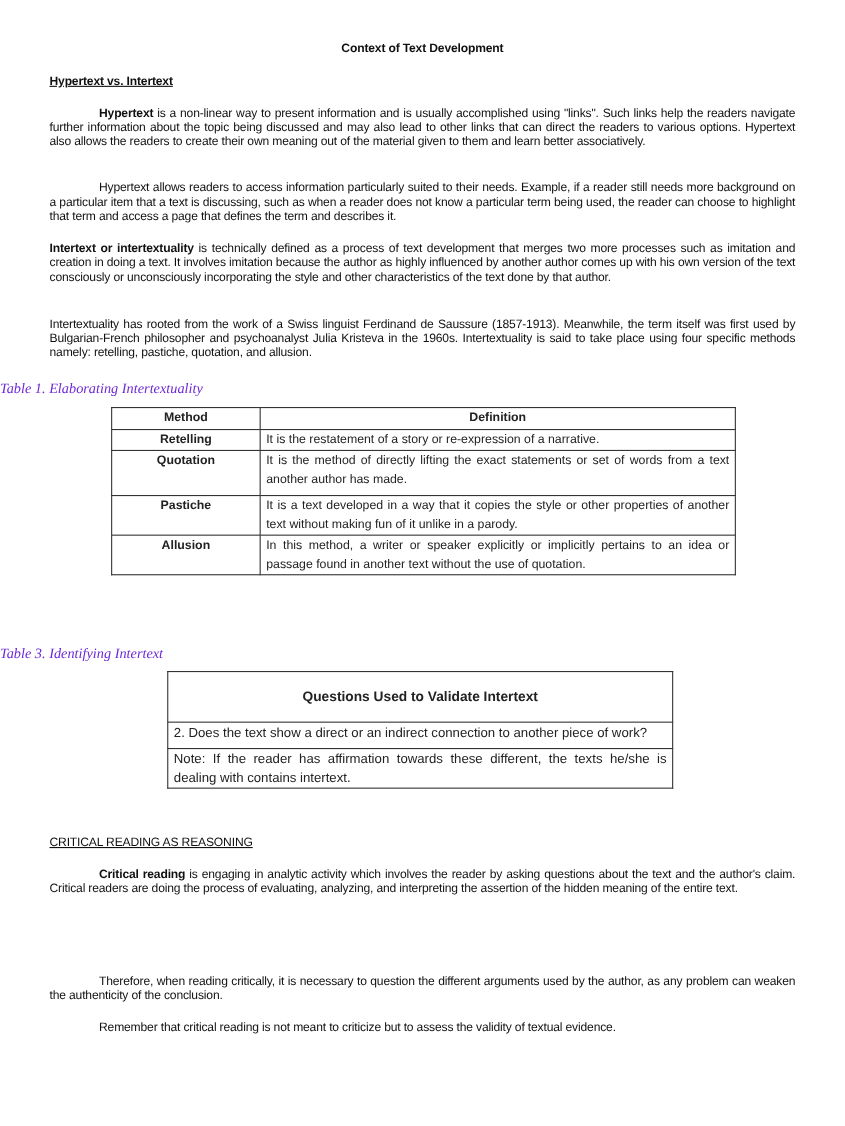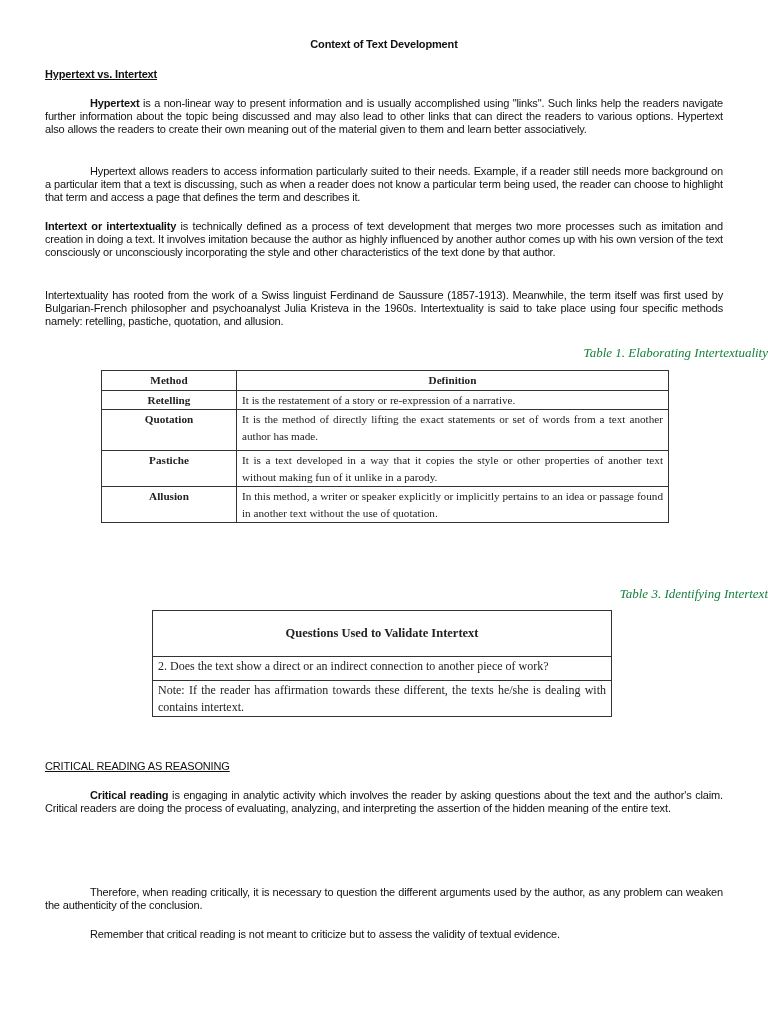--- a/index.html
+++ b/index.html
@@ -4,22 +4,22 @@
 <style>
   html, body { margin: 0; padding: 0; background: #ffffff; }
   body { width: 768px; height: 1024px; position: relative; overflow: hidden; color: #111; }
   .page { position: absolute; left: 0; top: 0; width: 768px; height: 1024px; border-radius: 29px; }
   .sans { font-family: "Liberation Sans", sans-serif; font-size: 11px; line-height: 13.2px; letter-spacing: -0.15px; }
   .abs { position: absolute; }
   .title { left: 0; width: 768px; top: 38px; text-align: center; font-weight: bold; }
   .heading { left: 45px; font-weight: bold; text-decoration: underline; }
   .para { left: 45px; width: 678px; text-align: justify; }
   .para .indent { display: inline-block; width: 45px; }
-  .caption { font-family: "Liberation Serif", serif; font-style: italic; font-size: 13px; text-align: right; color: #15803d; }
-  table { border-collapse: collapse; font-family: Liberation Serif, serif; font-size: 11.2px; color: #222; }
+  .caption { font-family: "Liberation Serif", serif; font-style: italic; font-size: 13px; text-align: left; color: #6d28d9; }
+  table { border-collapse: collapse; font-family: Liberation Sans, sans-serif; font-size: 11.2px; color: #222; }
   td, th { border: 1.3px solid #333; vertical-align: top; padding: 1px 5px; line-height: 16.5px; }
   th { font-weight: bold; text-align: center; }
   td.method { font-weight: bold; text-align: center; }
   td.def { text-align: justify; }
   #t1 { position: absolute; left: 101px; top: 370px; width: 568px; }
   #t2 { position: absolute; left: 152px; top: 610px; width: 460px; }
   #t2 th { font-size: 12.5px; padding: 14px 5px; }
   #t2 td { text-align: justify; font-size: 12px; }
 </style>
 </head>

